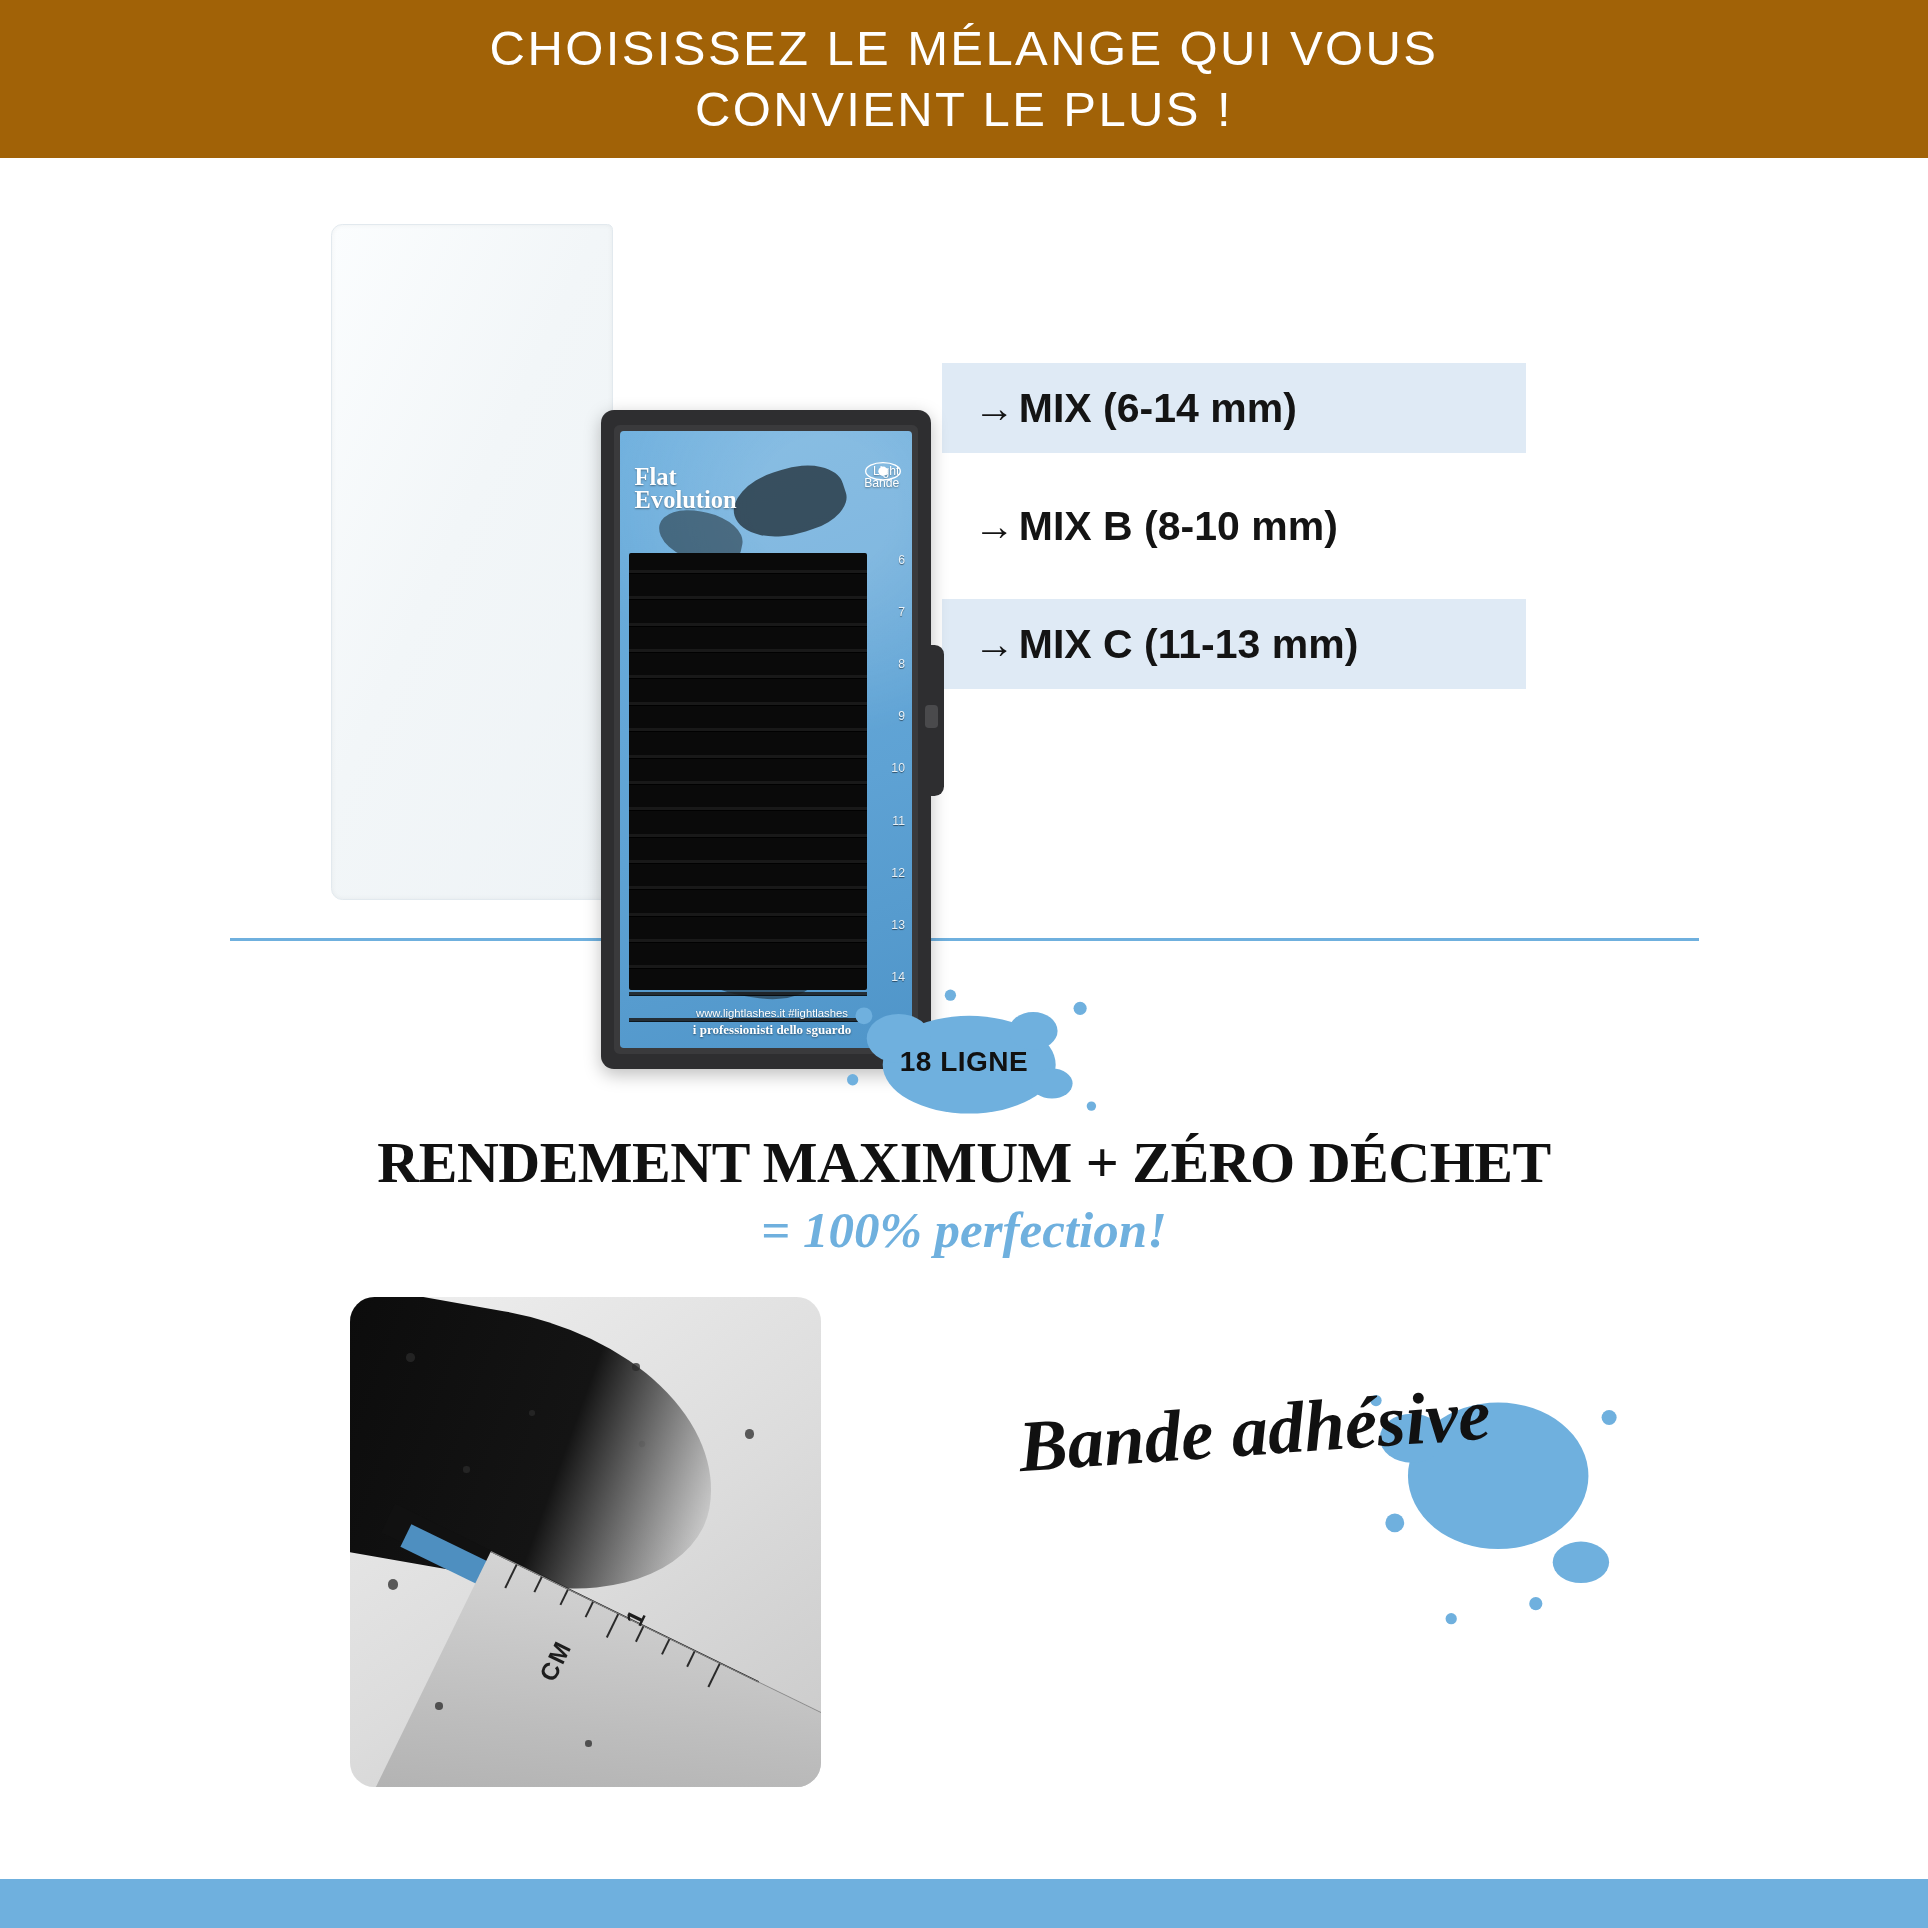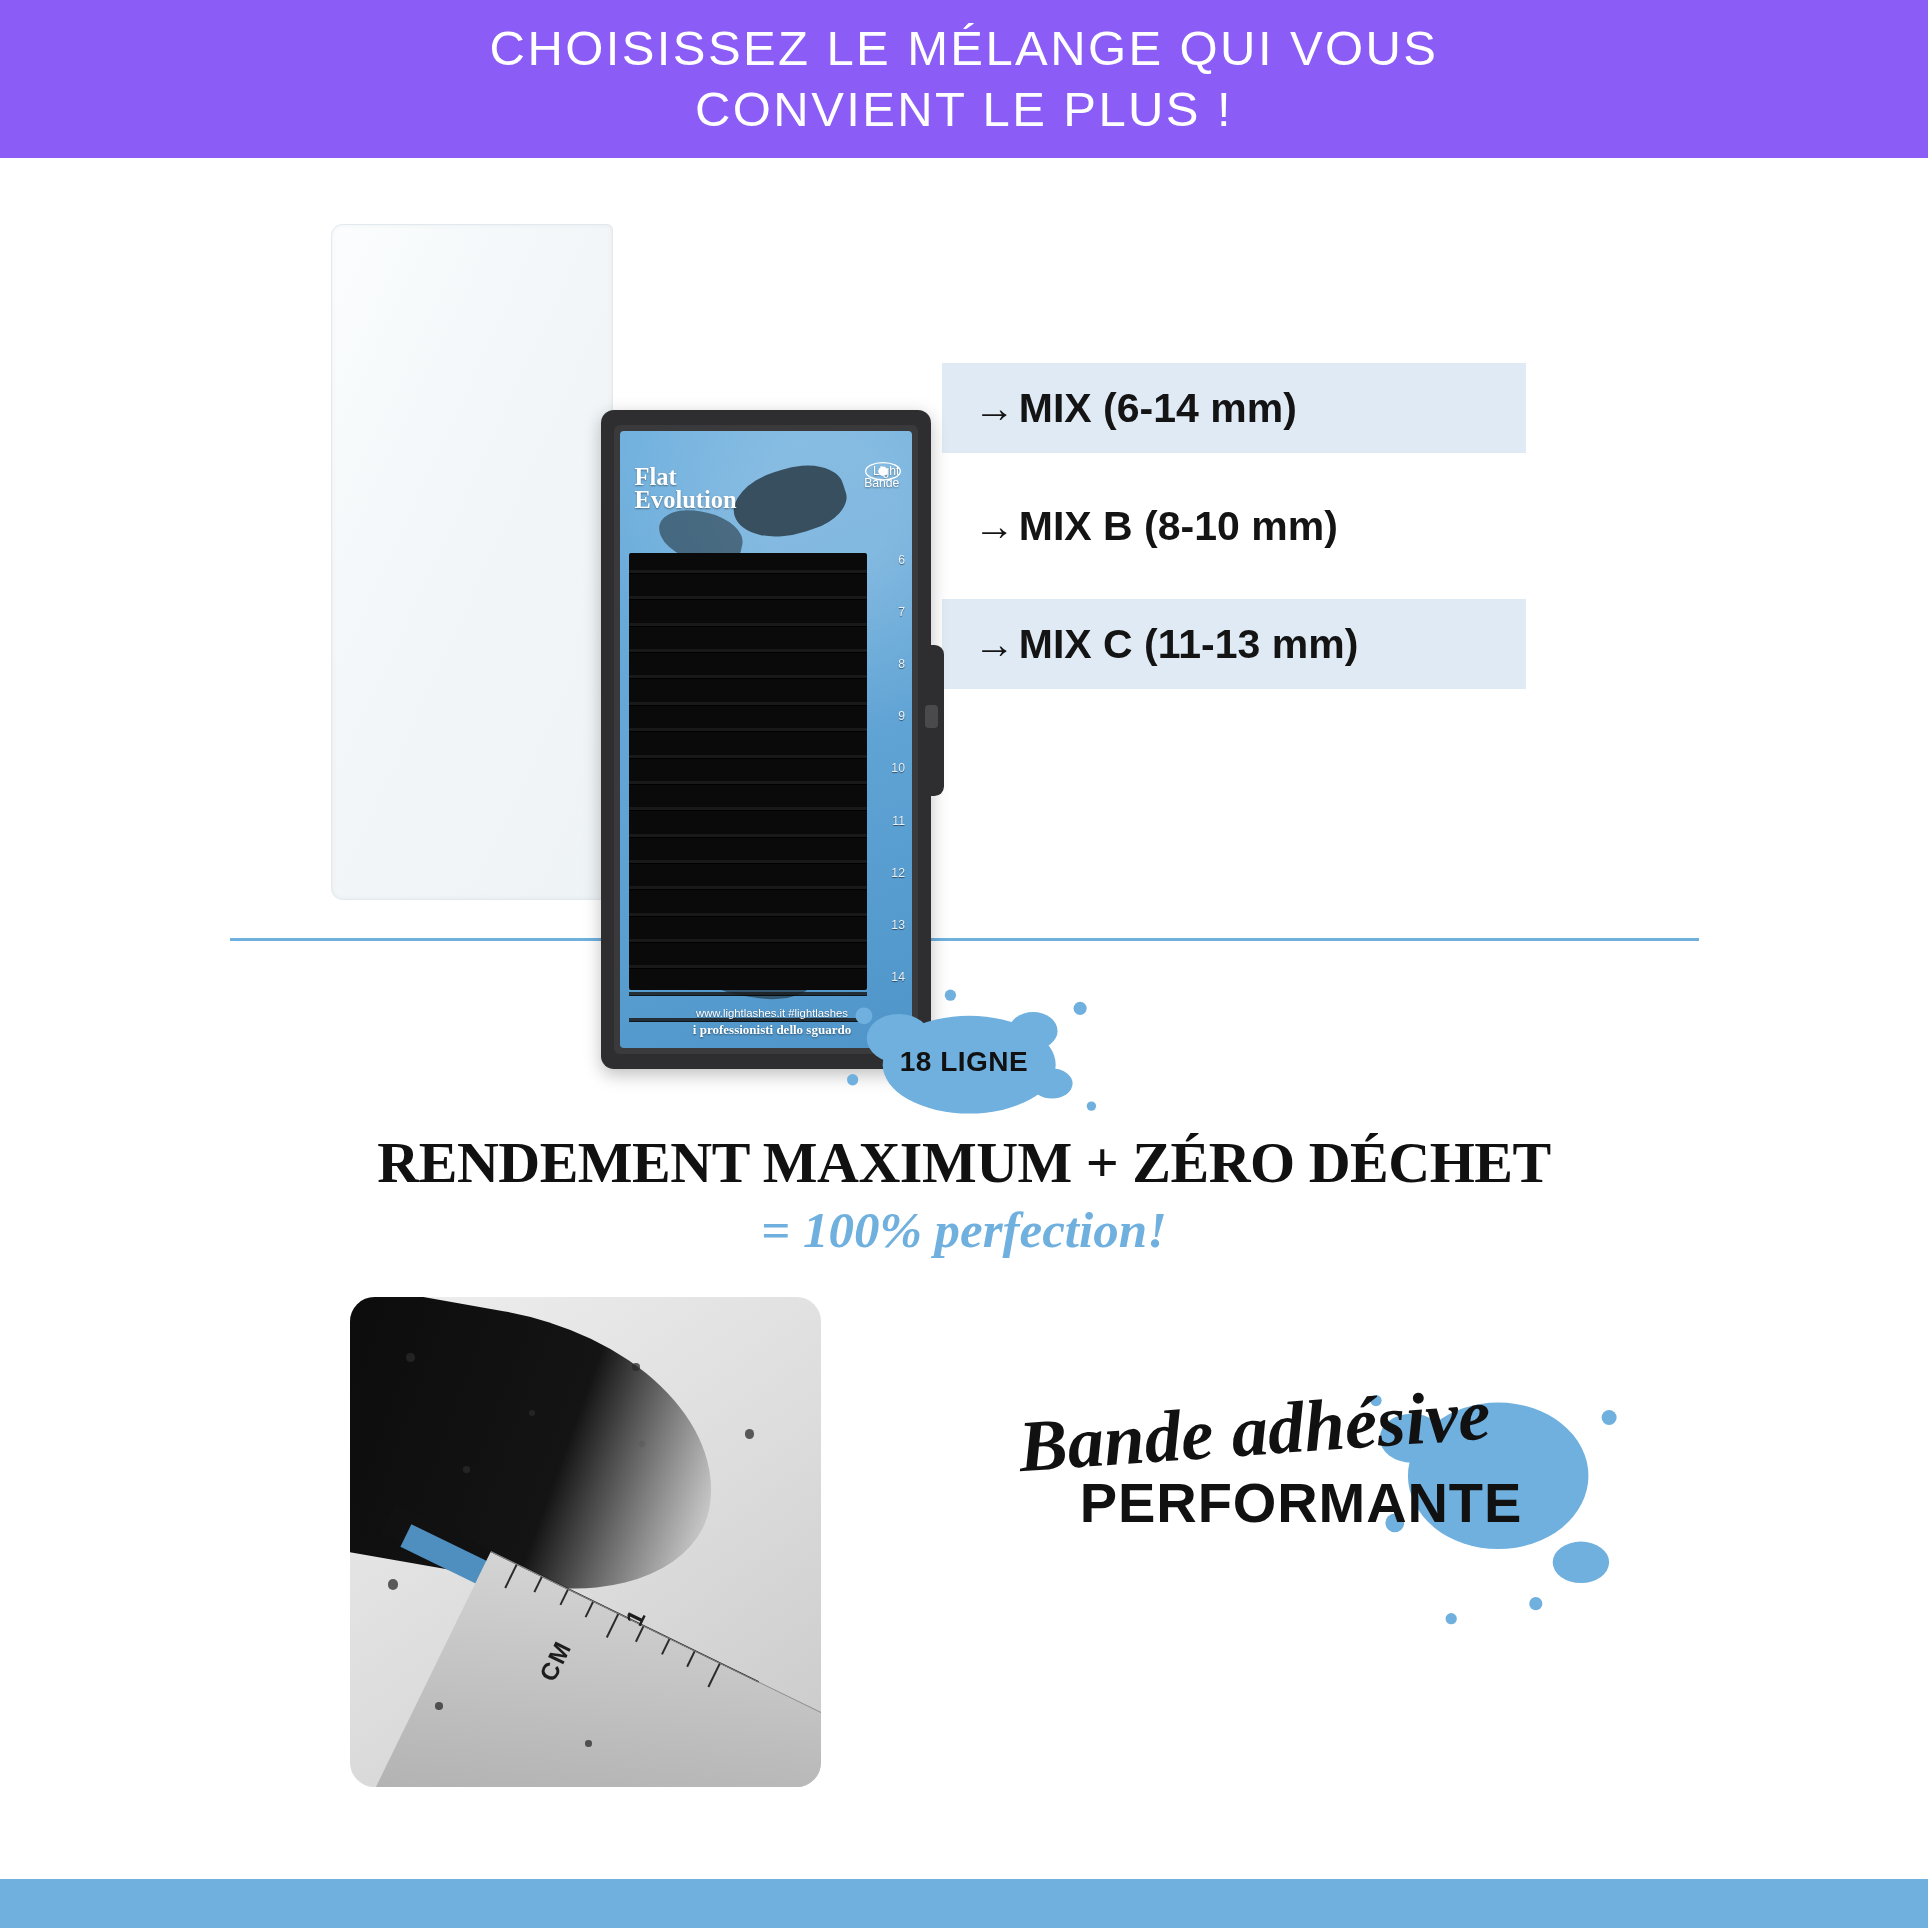--- a/index.html
+++ b/index.html
@@ -10,21 +10,21 @@
     background: #ffffff;
     font-family: "Liberation Sans", sans-serif;
     overflow: hidden;
     position: relative;
   }
 
   
   .header-band {
     width: 100%;
     height: 158px;
-    background: #8b5cf6;
+    background: #a16207;
     display: flex;
     align-items: center;
     justify-content: center;
     text-align: center;
   }
   .header-text {
     color: #ffffff;
     font-size: 49px;
     letter-spacing: 2.4px;
     line-height: 1.25;
@@ -535,18 +535,17 @@
         <ellipse cx="78" cy="80" rx="34" ry="26"></ellipse>
         <ellipse cx="258" cy="212" rx="30" ry="22"></ellipse>
         <circle cx="60" cy="170" r="10"></circle>
         <circle cx="288" cy="58" r="8"></circle>
         <circle cx="210" cy="256" r="7"></circle>
         <circle cx="120" cy="272" r="6"></circle>
         <circle cx="40" cy="40" r="6"></circle>
       </g>
     </svg>
     <div class="script">Bande adhésive</div>
-    <div class="performante">PERFORMANTE</div>
   </div>
 </div>
 
 <div class="footer-band"></div>
 
 
 </body></html>

